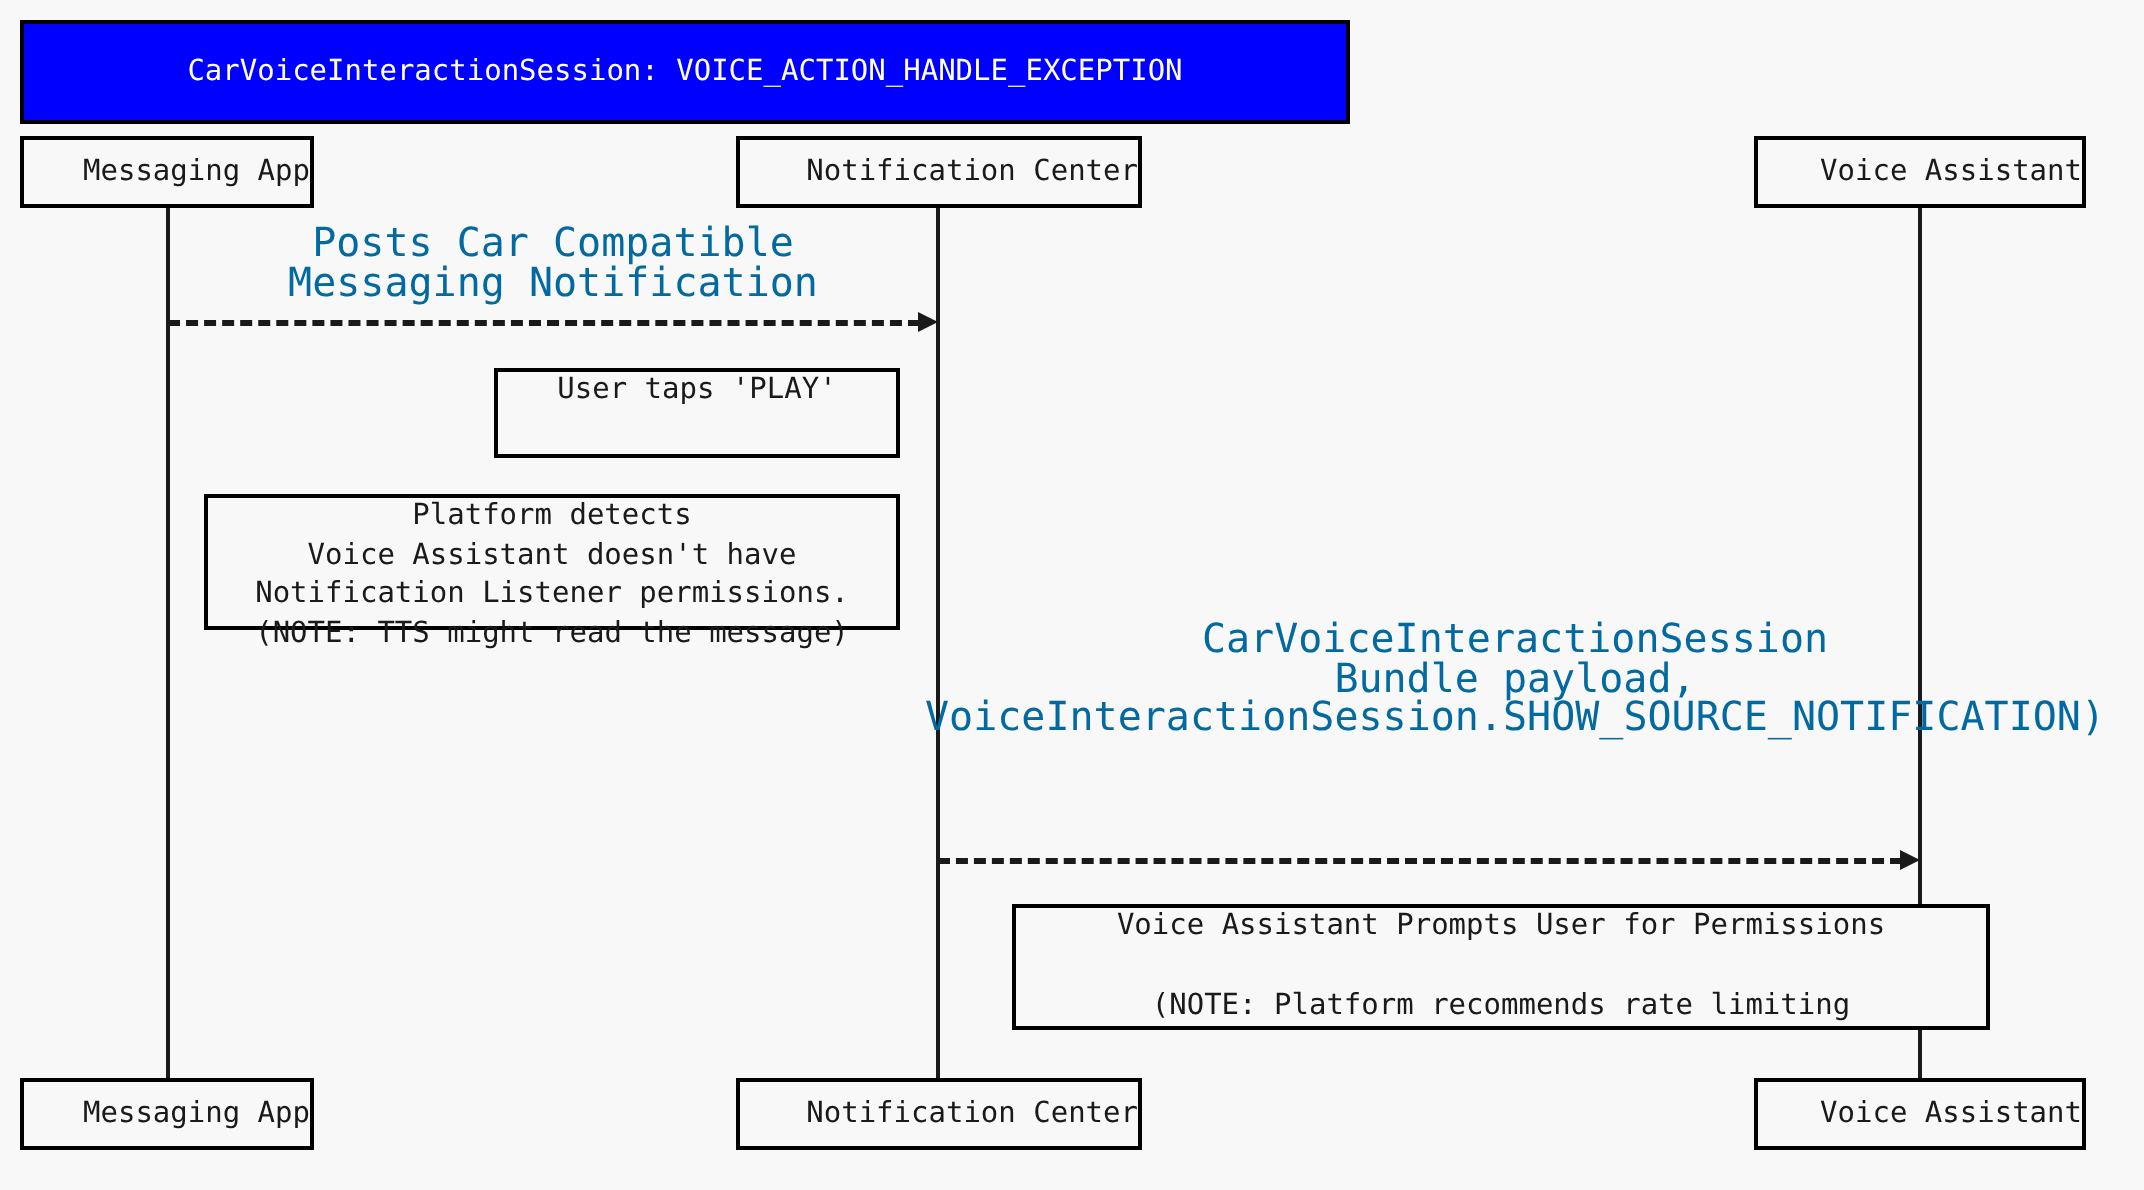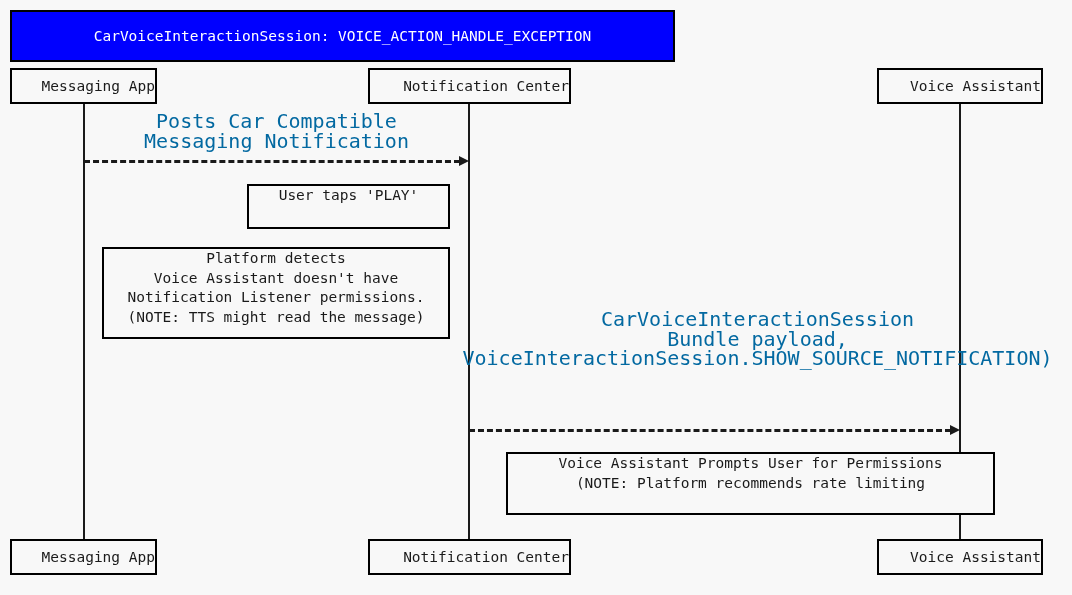--- a/index.html
+++ b/index.html
@@ -71,21 +71,21 @@
 
   
   .note {
     position: absolute;
     background: #f8f8f8;
     border: 2px solid #000000;
     box-sizing: border-box;
     display: flex;
     flex-direction: column;
     align-items: center;
-    justify-content: flex-start;
+    justify-content: space-between;
     z-index: 6;
   }
   .note-line {
     font-size: 14.5px;
     line-height: 19.5px;
     white-space: pre;
     color: #1a1a1a;
   }
 
   
@@ -155,21 +155,21 @@
   </div>
   <div class="arrow" style="left:84px; top:156px; width:385px;">
     <div class="arrow-body" style="width:376px;"></div>
     <div class="arrow-head" style="left:375px;"></div>
   </div>
 
   <div class="note" style="left:247px; top:184px; width:203px; height:45px;">
     <div class="note-line">User taps 'PLAY'</div>
   </div>
 
-  <div class="note" style="left:102px; top:247px; width:348px; height:92px;">
+  <div class="note" style="left:102px; top:247px; width:348px; height:68px;">
     <div class="note-line">Platform detects</div>
     <div class="note-line">Voice Assistant doesn't have</div>
     <div class="note-line">Notification Listener permissions.</div>
     <div class="note-line">(NOTE: TTS might read the message)</div>
   </div>
 
   <div class="msg-label" style="left:469px; top:310px; width:577px;">
     <div class="msg-line">CarVoiceInteractionSession</div>
     <div class="msg-line">Bundle payload,</div>
     <div class="msg-line">VoiceInteractionSession.SHOW_SOURCE_NOTIFICATION)</div>

